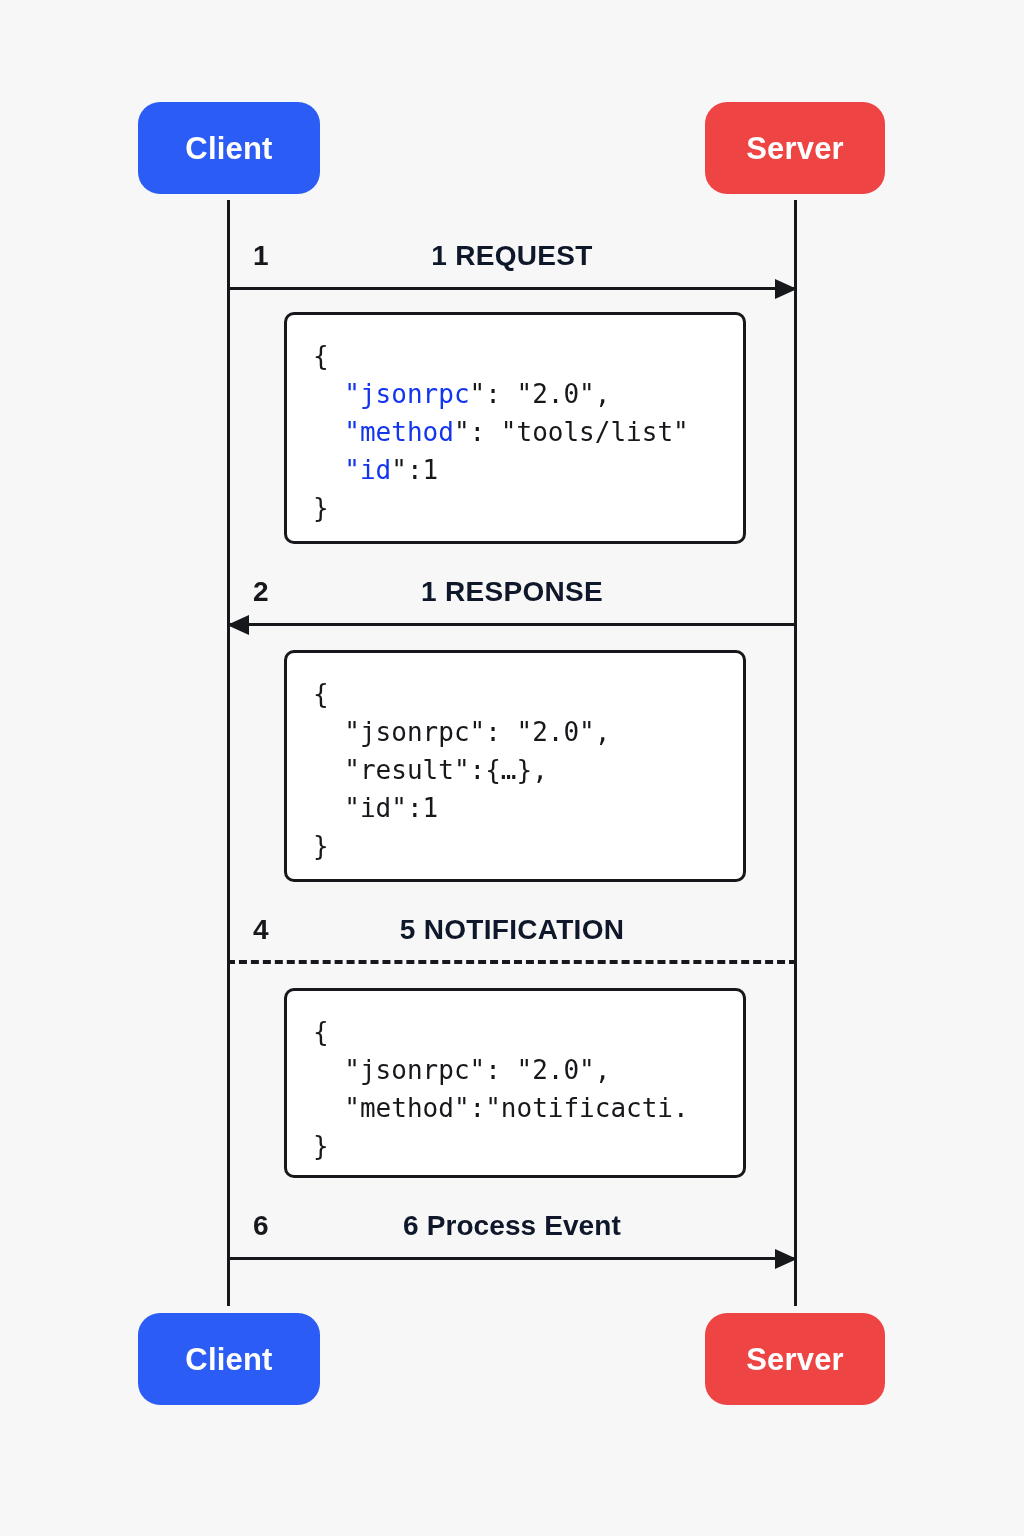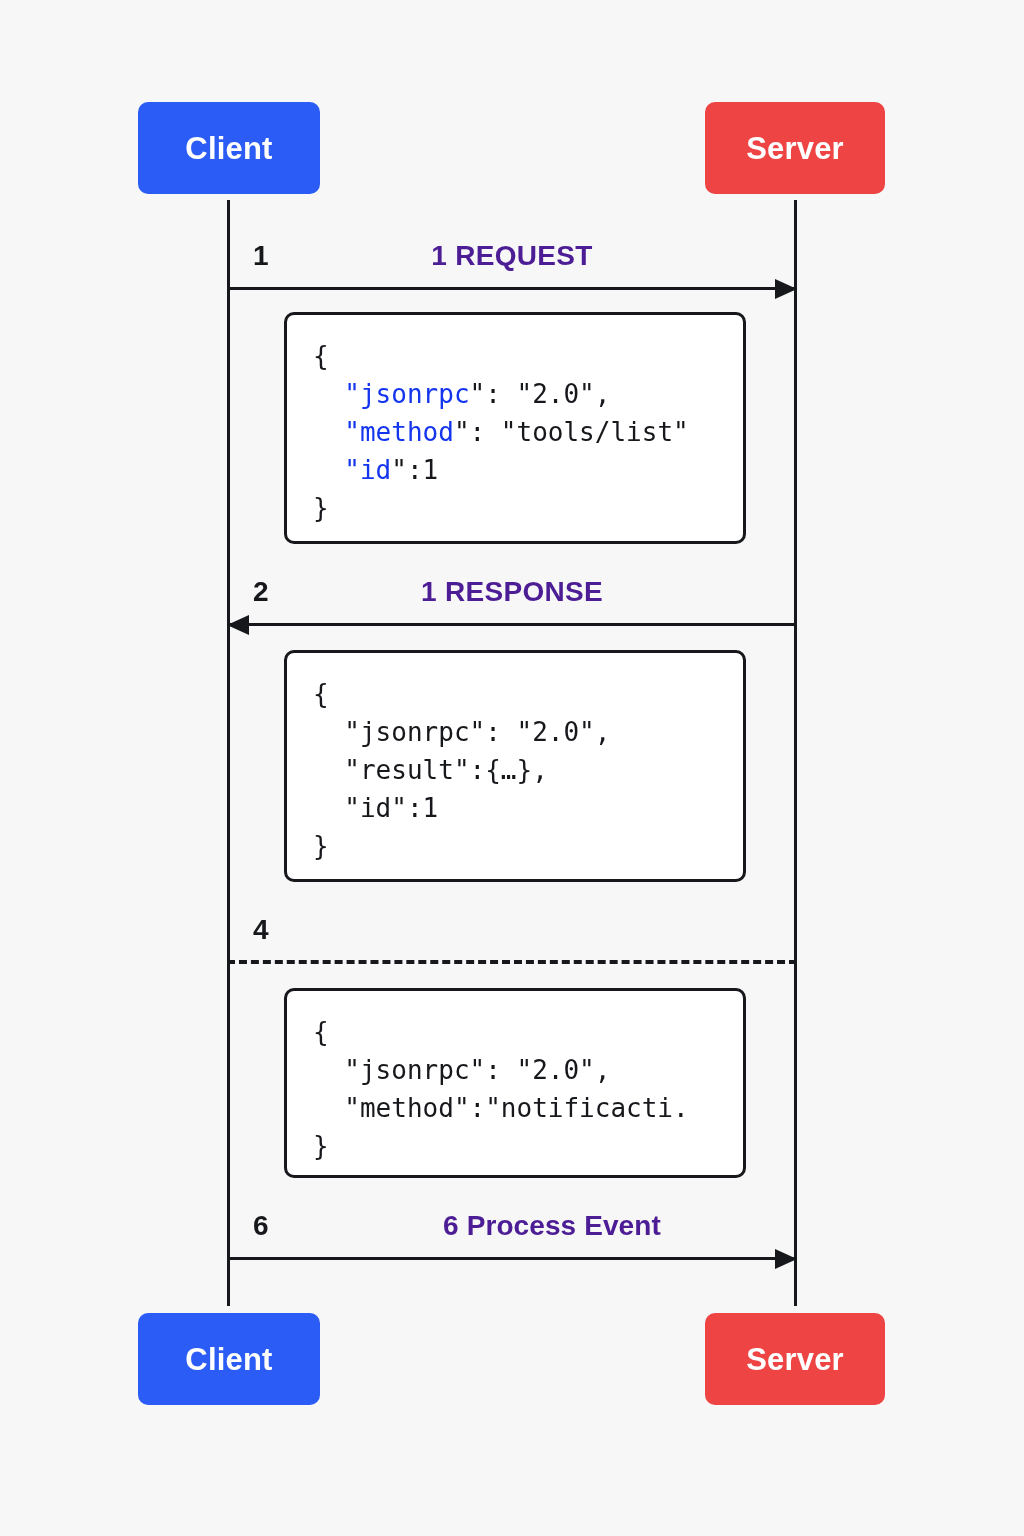--- a/index.html
+++ b/index.html
@@ -21,21 +21,21 @@
     inset: 0;
     background: #f7f7f7;
   }
 
   
   .participant {
     position: absolute;
     display: flex;
     align-items: center;
     justify-content: center;
-    border-radius: 10px;
+    border-radius: 22px;
     color: #ffffff;
     font-size: 31px;
     font-weight: 700;
     letter-spacing: 0.2px;
     line-height: 1;
     user-select: none;
   }
   .p-client  { background: #2b5cf6; }
   .p-server  { background: #ef4444; }
 
@@ -72,25 +72,25 @@
     line-height: 36px;
   }
   .msg-label {
     position: absolute;
     left: 0;
     top: 0px;
     width: 100%;
     text-align: center;
     font-size: 28px;
     font-weight: 700;
-    color: #4c1d95;
+    color: #0f172a;
     line-height: 36px;
     letter-spacing: 0.3px;
   }
-  .msg-label.mixed { letter-spacing: 0.1px; padding-left: 40px; }
+  .msg-label.mixed { letter-spacing: 0.1px; }
 
   
   .arrow-line {
     position: absolute;
     left: 0px;
     top: 49px;
     width: 570px;
     height: 3px;
     background: #17181c;
   }
@@ -164,20 +164,21 @@
     <div class="seq-num">2</div>
     <div class="msg-label">1  RESPONSE</div>
     <div class="arrow-line"></div>
     <div class="arrow-head left"></div>
   </div>
 
   <div class="code-box code-2"><div class="code-line"><span>{</span></div><div class="code-line"><span>  "jsonrpc": "2.0",</span></div><div class="code-line"><span>  "result":{…},</span></div><div class="code-line"><span>  "id":1</span></div><div class="code-line"><span>}</span></div></div>
 
   <div class="msg-row" style="top:912px;">
     <div class="seq-num">4</div>
+    <div class="msg-label">5  NOTIFICATION</div>
     <div class="arrow-line dashed"></div>
   </div>
 
   <div class="code-box code-3"><div class="code-line"><span>{</span></div><div class="code-line"><span>  "jsonrpc": "2.0",</span></div><div class="code-line"><span>  "method":"notificacti.</span></div><div class="code-line"><span>}</span></div></div>
 
   <div class="msg-row" style="top:1208px;">
     <div class="seq-num">6</div>
     <div class="msg-label mixed">6  Process Event</div>
     <div class="arrow-line"></div>
     <div class="arrow-head right"></div>

